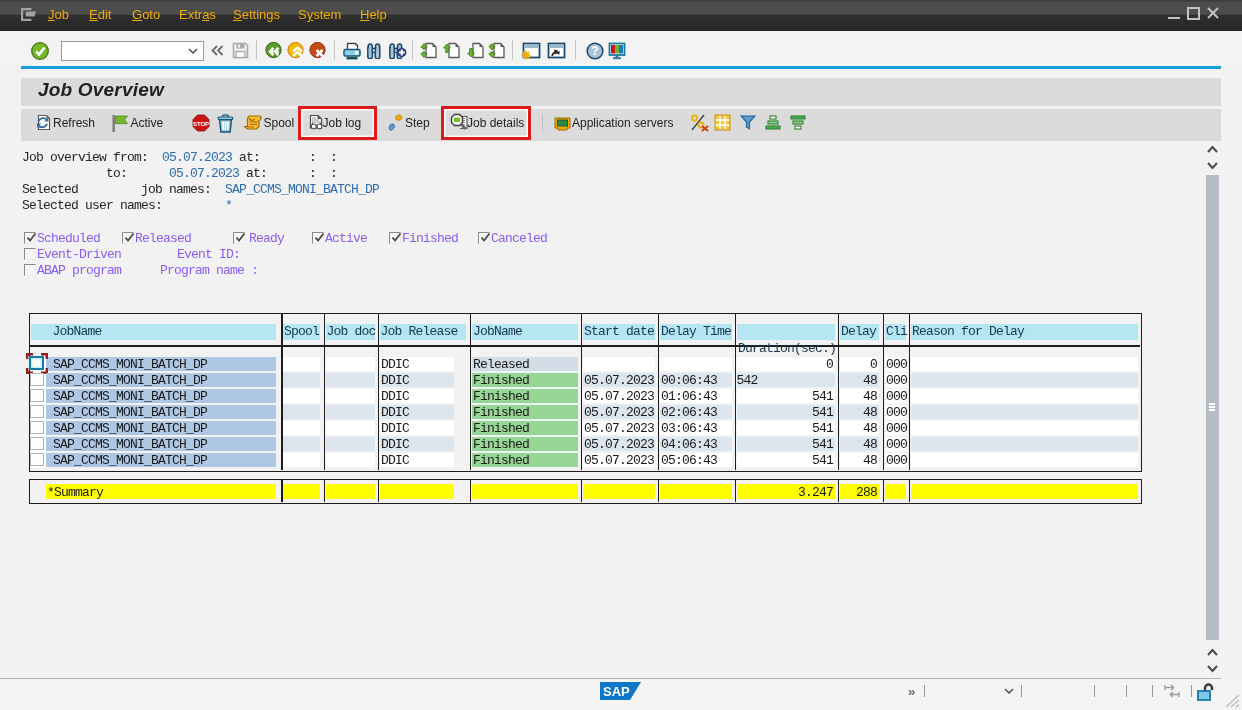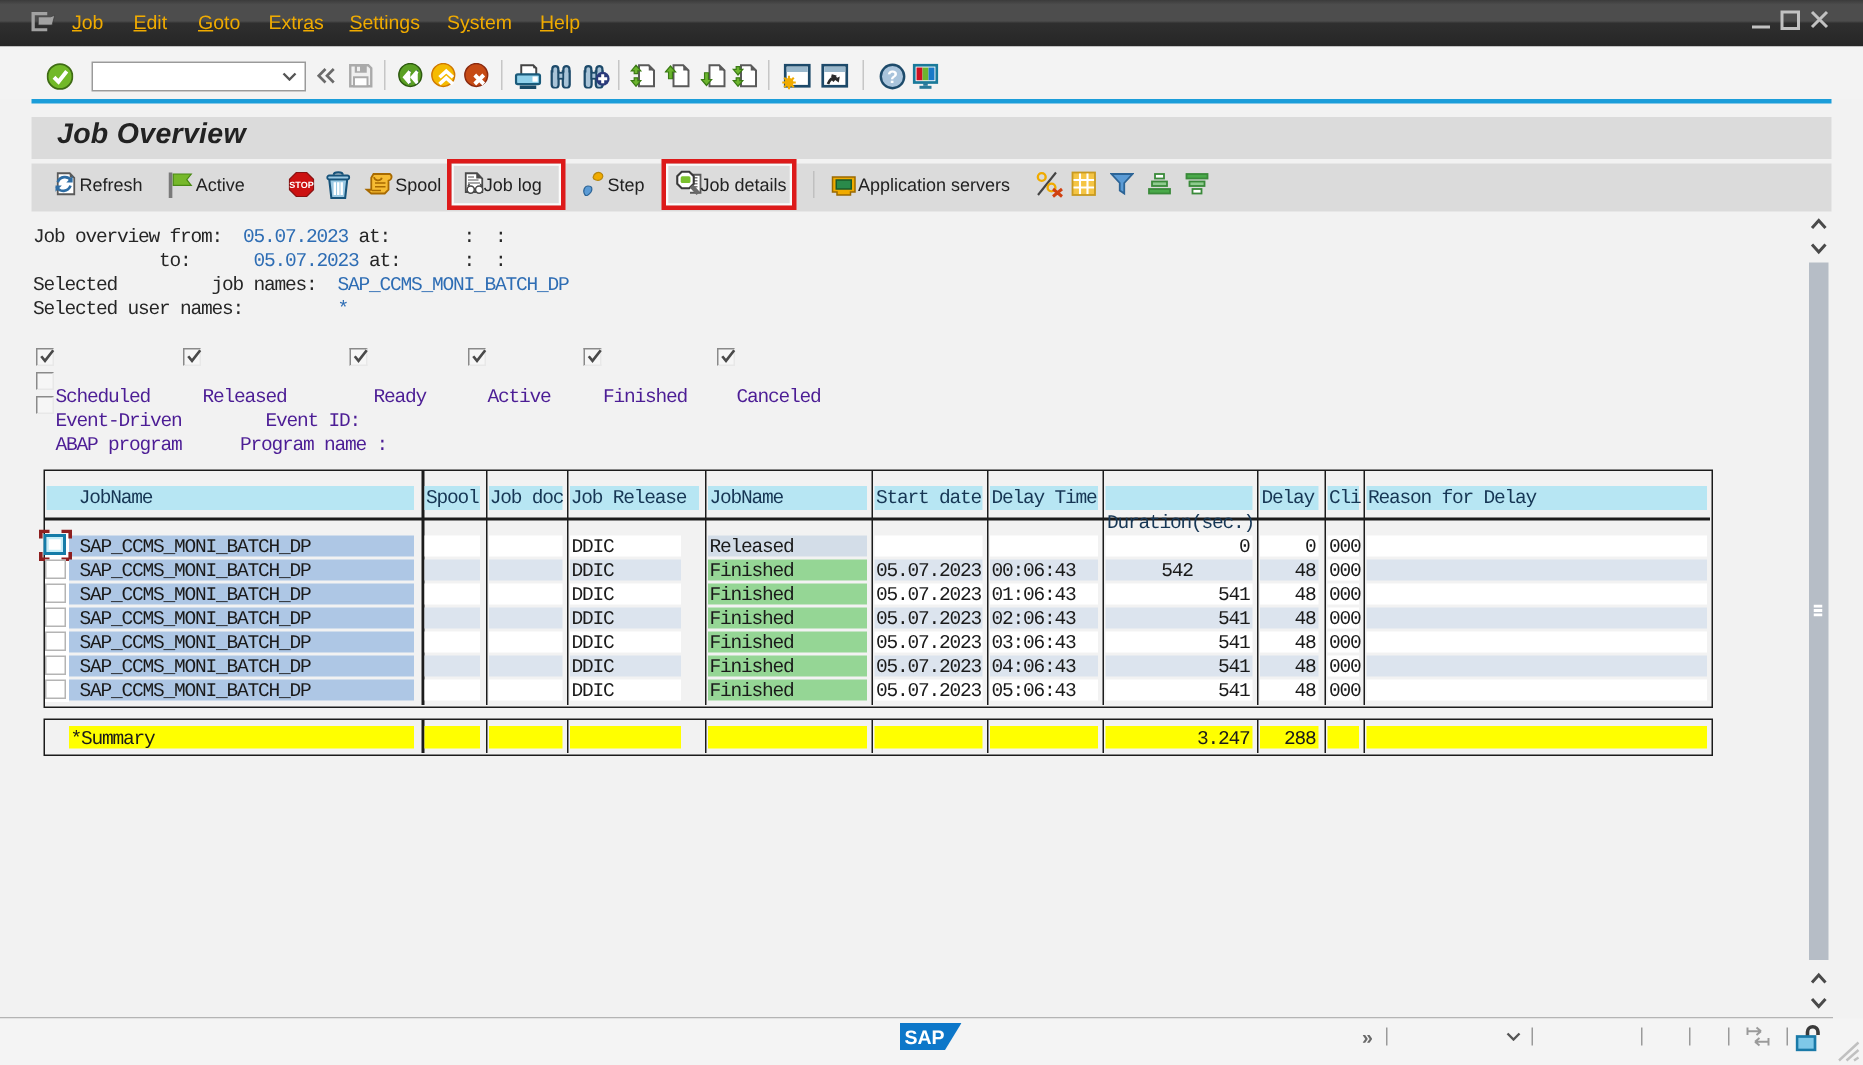--- a/index.html
+++ b/index.html
@@ -24,21 +24,21 @@
   #appbar{left:21px;top:108.5px;width:1200px;height:32px;background:#dbdbdb;}
   .abtn{position:absolute;top:115.5px;font-size:12px;color:#222;}
   .redbox{position:absolute;border:3.5px solid #dd1a1a;background:#dcdcdc;box-sizing:border-box;box-shadow:inset 0 0 0 1.5px #fafafa;}
   .asep{position:absolute;width:1px;height:18px;background:#c0c0c0;top:114px;}
   
   #filter{left:22px;top:150px;line-height:16px;color:#262626;margin:0;}
   #filter b{color:#2e6db4;font-weight:normal;}
   .cb{position:absolute;width:12px;height:12px;background:#f6f6f6;
       border-top:1px solid #8a8a8a;border-left:1px solid #8a8a8a;
       border-bottom:1px solid #e8e8e8;border-right:1px solid #e8e8e8;box-sizing:border-box;}
-  .cbl{position:absolute;color:#4c1d95;margin-top:26px;}
+  .cbl{position:absolute;color:#8b5cf6;}
   .patch{position:absolute;}
   .ttxt{position:absolute;color:#1a1a1a;}
   .htxt{position:absolute;color:#163654;}
   
   #sthumb{left:1206px;top:175px;width:13px;height:465px;background:#b6bdc6;}
   
   #statusline{left:0px;top:678px;width:1222px;height:1px;background:#b4b4b4;}
   #statusbar{left:0;top:679px;width:1242px;height:31px;background:#f4f4f4;}
 </style>
 </head>
@@ -388,21 +388,21 @@
     <div class="patch" style="left:707px;top:58.5px;width:98px;height:14px;background:#dce4ee"></div>
     <div class="patch" style="left:810px;top:58.5px;width:39px;height:14px;background:#dce4ee"></div>
     <div class="patch" style="left:881px;top:58.5px;width:227px;height:14px;background:#dce4ee"></div>
     <div class="patch" style="left:855px;top:58.5px;width:21px;height:14px;background:#ffffff"></div>
     <div class="patch" style="left:442px;top:58.5px;width:106px;height:14px;background:#95d695"></div>
     <span class="ttxt mono" style="left:23.5px;top:59px;line-height:16px">SAP_CCMS_MONI_BATCH_DP</span>
     <span class="ttxt mono" style="left:351.5px;top:59px;line-height:16px">DDIC</span>
     <span class="ttxt mono" style="left:443.5px;top:59px;line-height:16px">Finished</span>
     <span class="ttxt mono" style="left:554.5px;top:59px;line-height:16px">05.07.2023</span>
     <span class="ttxt mono" style="left:631.5px;top:59px;line-height:16px">00:06:43</span>
-    <div class="ttxt mono" style="left:707px;top:59px;width:96.5px;line-height:16px;text-align:center">542</div>
+    <div class="ttxt mono" style="left:707px;top:59px;width:96.5px;line-height:16px;text-align:left">542</div>
     <div class="ttxt mono" style="left:810px;top:59px;width:37.5px;line-height:16px;text-align:right">48</div>
     <span class="ttxt mono" style="left:856.5px;top:59px;line-height:16px">000</span>
     <div class="patch" style="left:16.5px;top:74.5px;width:230px;height:14px;background:#aec7e5"></div>
     <div class="abs" style="left:0.5px;top:74.5px;width:13.5px;height:13.5px;background:#fff;border:1.2px solid #b4b4b4;box-sizing:border-box"></div>
     <div class="patch" style="left:253.5px;top:74.5px;width:37px;height:14px;background:#ffffff"></div>
     <div class="patch" style="left:296px;top:74.5px;width:49px;height:14px;background:#ffffff"></div>
     <div class="patch" style="left:350px;top:74.5px;width:74px;height:14px;background:#ffffff"></div>
     <div class="patch" style="left:553px;top:74.5px;width:72px;height:14px;background:#ffffff"></div>
     <div class="patch" style="left:630px;top:74.5px;width:72px;height:14px;background:#ffffff"></div>
     <div class="patch" style="left:707px;top:74.5px;width:98px;height:14px;background:#ffffff"></div>

